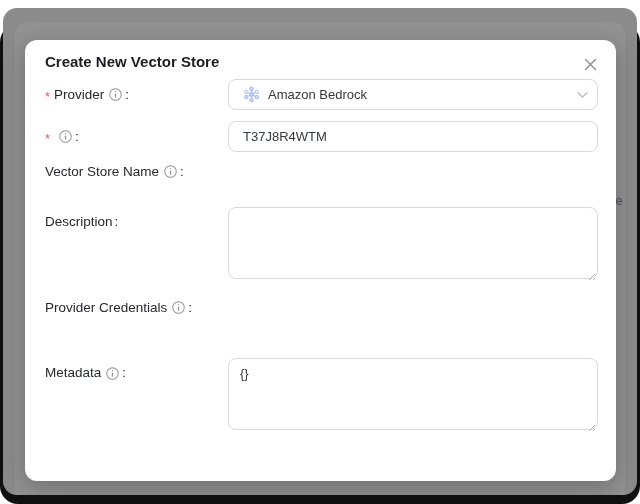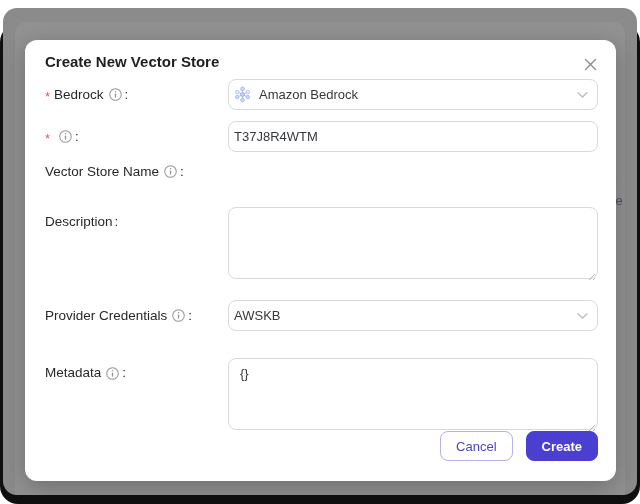--- a/index.html
+++ b/index.html
@@ -52,21 +52,21 @@
     display:flex; align-items:center; white-space:nowrap;
   }
   .req { color:#ff4d4f; margin-right:4px; font-size:13px; line-height:1; padding-top:3px; }
   .info-icon { display:inline-flex; margin-left:5px; margin-right:1px; opacity:.62; }
   .colon { margin-left:2px; }
 
   .control-wrap { flex:1 1 auto; position:relative; }
   .ctl {
     width:100%; height:31px; border:1px solid #d9d9d9; border-radius:8px;
     background:#fff; font-size:13px; color:#35383d;
-    display:flex; align-items:center; padding:0 5px; outline:none;
+    display:flex; align-items:center; padding:0 14px; outline:none;
     font-family:"Liberation Sans","DejaVu Sans",sans-serif;
   }
   input.ctl { display:block; line-height:29px; }
   .select-ctl { cursor:pointer; padding-right:26px; }
   .select-value { display:flex; align-items:center; gap:8px; }
   .chevron { position:absolute; right:10px; top:50%; transform:translateY(-50%); display:flex; }
   textarea.ctl, .ta {
     height:72px; resize:none; align-items:flex-start;
     padding:6px 11px; line-height:17px; display:block;
   }
@@ -109,21 +109,21 @@
 
   <div class="modal-close">
     <svg width="13" height="13" viewBox="0 0 13 13">
       <path d="M1.5 1.5 L11.5 11.5 M11.5 1.5 L1.5 11.5" stroke="#8c8c8c" stroke-width="1.4" stroke-linecap="round"></path>
     </svg>
   </div>
 
   <div class="row row-provider">
     <div class="field-label">
       <span class="req">*</span>
-      <span>Bedrock</span>
+      <span>Provider</span>
       <span class="info-icon">
         <svg width="13" height="13" viewBox="0 0 14 14">
             <circle cx="7" cy="7" r="6.2" fill="none" stroke="#555" stroke-width="1.1"></circle>
             <rect x="6.3" y="6" width="1.4" height="4.4" rx="0.7" fill="#555"></rect>
             <rect x="6.25" y="3.2" width="1.5" height="1.5" rx="0.75" fill="#555"></rect>
           </svg>
       </span>
       <span class="colon">:</span>
     </div>
     <div class="control-wrap">
@@ -203,32 +203,20 @@
       <span>Provider Credentials</span>
       <span class="info-icon">
         <svg width="13" height="13" viewBox="0 0 14 14">
             <circle cx="7" cy="7" r="6.2" fill="none" stroke="#555" stroke-width="1.1"></circle>
             <rect x="6.3" y="6" width="1.4" height="4.4" rx="0.7" fill="#555"></rect>
             <rect x="6.25" y="3.2" width="1.5" height="1.5" rx="0.75" fill="#555"></rect>
           </svg>
       </span>
       <span class="colon">:</span>
     </div>
-    <div class="control-wrap">
-      <div class="ctl select-ctl">
-        <span class="select-value">
-          <span>AWSKB</span>
-        </span>
-        <span class="chevron">
-          <svg width="11" height="7" viewBox="0 0 11 7">
-              <path d="M1 1.2 L5.5 5.6 L10 1.2" fill="none" stroke="#bfbfbf" stroke-width="1.4" stroke-linecap="round"></path>
-            </svg>
-        </span>
-      </div>
-    </div>
   </div>
 
   <div class="row row-meta top-align">
     <div class="field-label">
       <span>Metadata</span>
       <span class="info-icon">
         <svg width="13" height="13" viewBox="0 0 14 14">
             <circle cx="7" cy="7" r="6.2" fill="none" stroke="#555" stroke-width="1.1"></circle>
             <rect x="6.3" y="6" width="1.4" height="4.4" rx="0.7" fill="#555"></rect>
             <rect x="6.25" y="3.2" width="1.5" height="1.5" rx="0.75" fill="#555"></rect>
@@ -239,18 +227,14 @@
     <div class="control-wrap">
       <textarea class="ctl ta" style="">{}</textarea>
       <span class="resize-handle">
         <svg width="10" height="10" viewBox="0 0 10 10">
             <path d="M9 3 L3 9 M9 7 L7 9" stroke="#b3b3b3" stroke-width="1"></path>
           </svg>
       </span>
     </div>
   </div>
 
-  <div class="footer-row">
-    <button class="btn btn-cancel">Cancel</button>
-    <button class="btn btn-create">Create</button>
-  </div>
 
 </div>
 
 </body></html>

